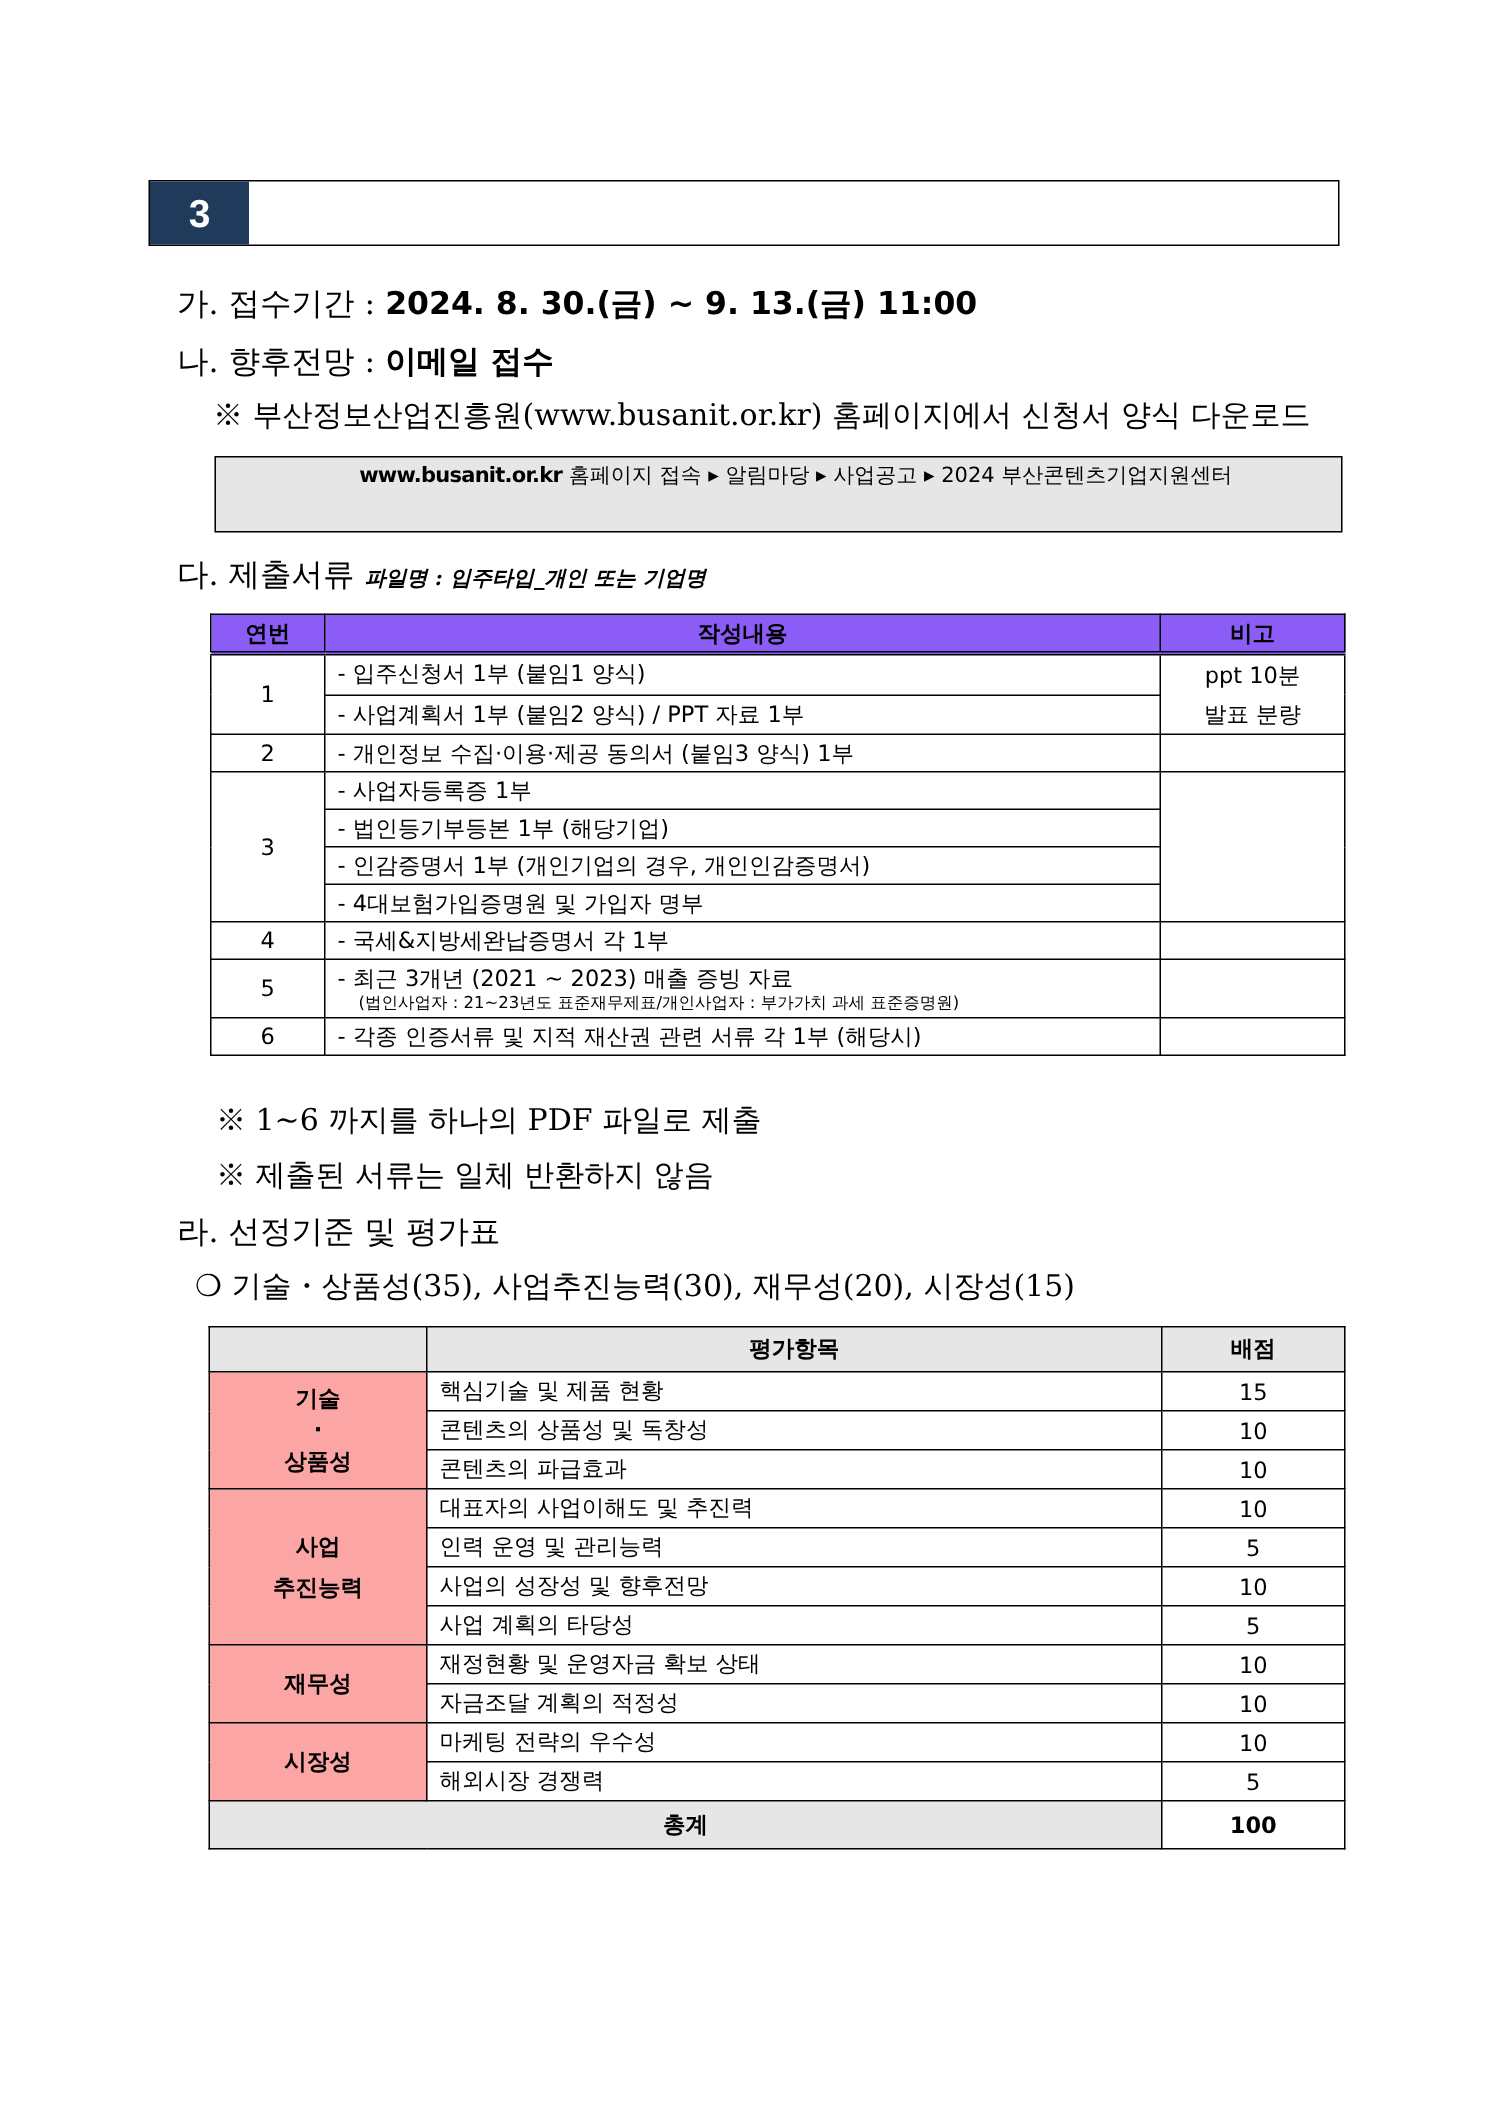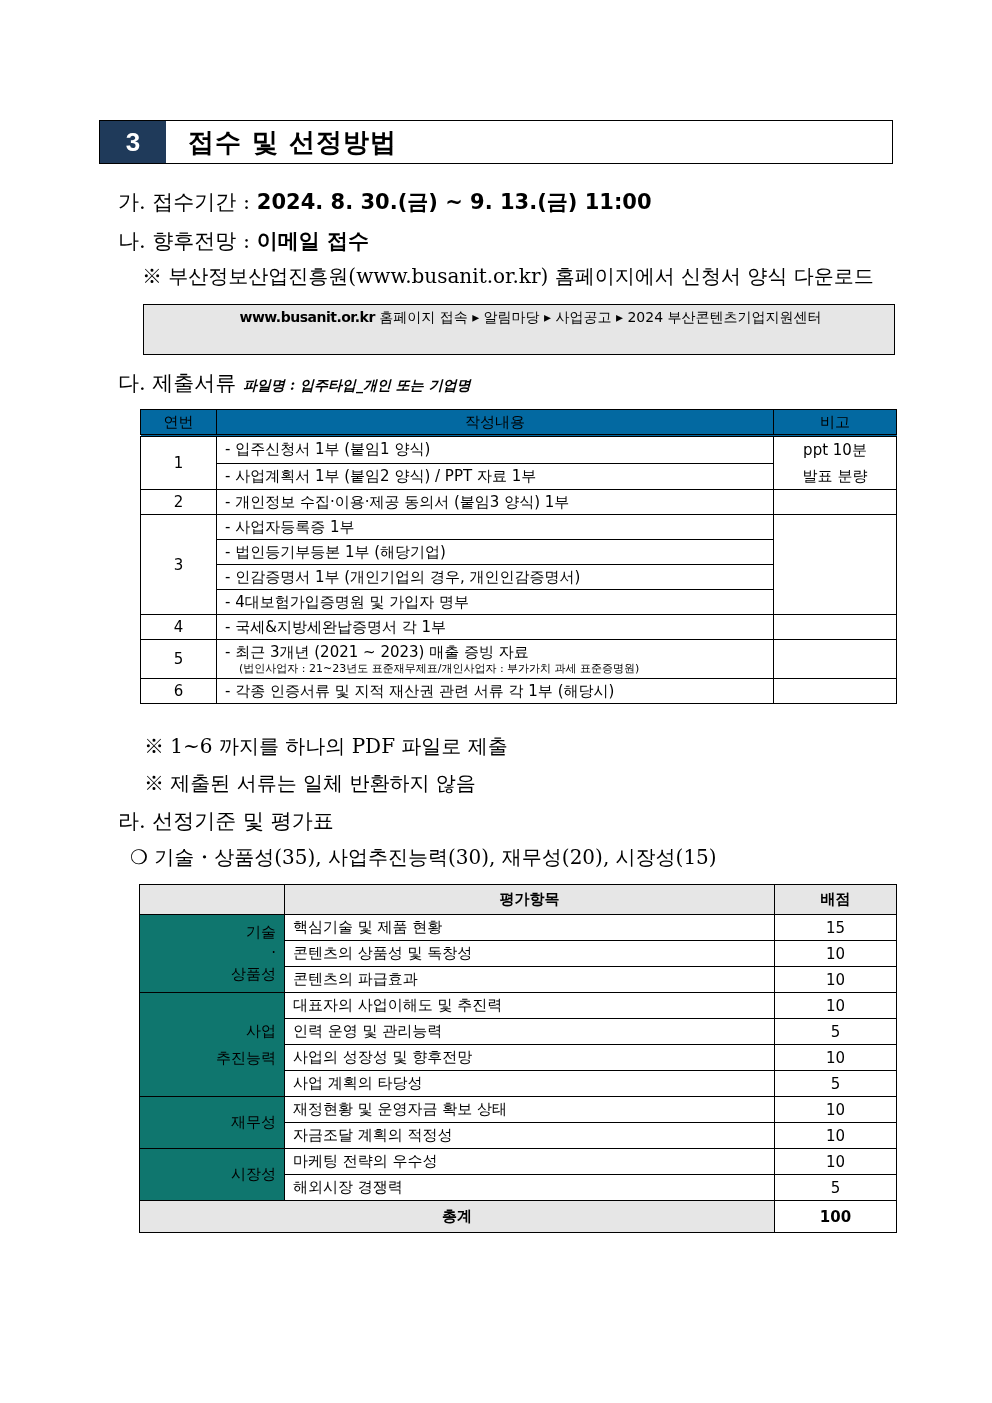--- a/index.html
+++ b/index.html
@@ -9,36 +9,35 @@
   .section-num { width: 66px; height: 100%; background: #1f3a5a; color: #fff; font-weight: bold; font-size: 26px; display: flex; align-items: center; justify-content: center; font-family: "Liberation Sans", sans-serif; }
   .section-title { padding-left: 22px; font-size: 26px; font-weight: bold; display: flex; align-items: center; letter-spacing: 1px; }
   .line { font-family: "DejaVu Serif", "Liberation Serif", serif; font-size: 21px; white-space: nowrap; }
   .line .bold { font-family: "DejaVu Sans", sans-serif; font-weight: bold; font-size: 21px; }
   .note { font-family: "DejaVu Serif", serif; font-size: 20px; white-space: nowrap; }
   .guide-box { left: 143px; top: 304px; width: 752px; height: 51px; border: 1px solid #000; box-sizing: border-box; background: #e6e6e6; font-size: 14px; text-align: center; line-height: 24px; }
   .guide-box .site { font-weight: bold; letter-spacing: -0.5px; margin-left: 23px; }
   .italic-note { font-style: italic; font-weight: bold; font-size: 14px; font-family: "DejaVu Serif", serif; margin-top: 25px; }
   table { border-collapse: collapse; position: absolute; table-layout: fixed; }
   td, th { border: 1px solid #000; font-size: 15px; padding: 0 8px; font-weight: normal; }
-  .docs th { background: #0369a1; height: 24px; border-bottom: 3px double #000; }
+  .docs th { background: #8b5cf6; height: 24px; border-bottom: 3px double #000; font-weight: bold; }
   .docs td { height: 24px; }
   .c { text-align: center; }
   .small { font-size: 11px; display: block; line-height: 13px; padding-left: 14px; }
   .eval th { background: #e6e6e6; height: 29px; font-weight: bold; }
   .eval td { height: 25px; }
-  .eval .cat { background: #0f766e; font-weight: normal; text-align: right; }
+  .eval .cat { background: #fca5a5; font-weight: bold; text-align: center; }
   .eval .total { background: #e6e6e6; font-weight: bold; text-align: center; height: 31px; }
   .eval .total-val { font-weight: bold; text-align: center; }
 </style>
 </head>
 <body>
 
 <div class="abs section-header">
   <div class="section-num">3</div>
-  <div class="section-title">접수 및 선정방법</div>
 </div>
 
 <div class="abs line" style="left:118px; top:188px;">
   <span>가. 접수기간 :</span>
   <span class="bold">2024. 8. 30.(금) ~ 9. 13.(금) 11:00</span>
 </div>
 
 <div class="abs line" style="left:118px; top:227px;">
   <span>나. 향후전망 :</span>
   <span class="bold">이메일 접수</span>

